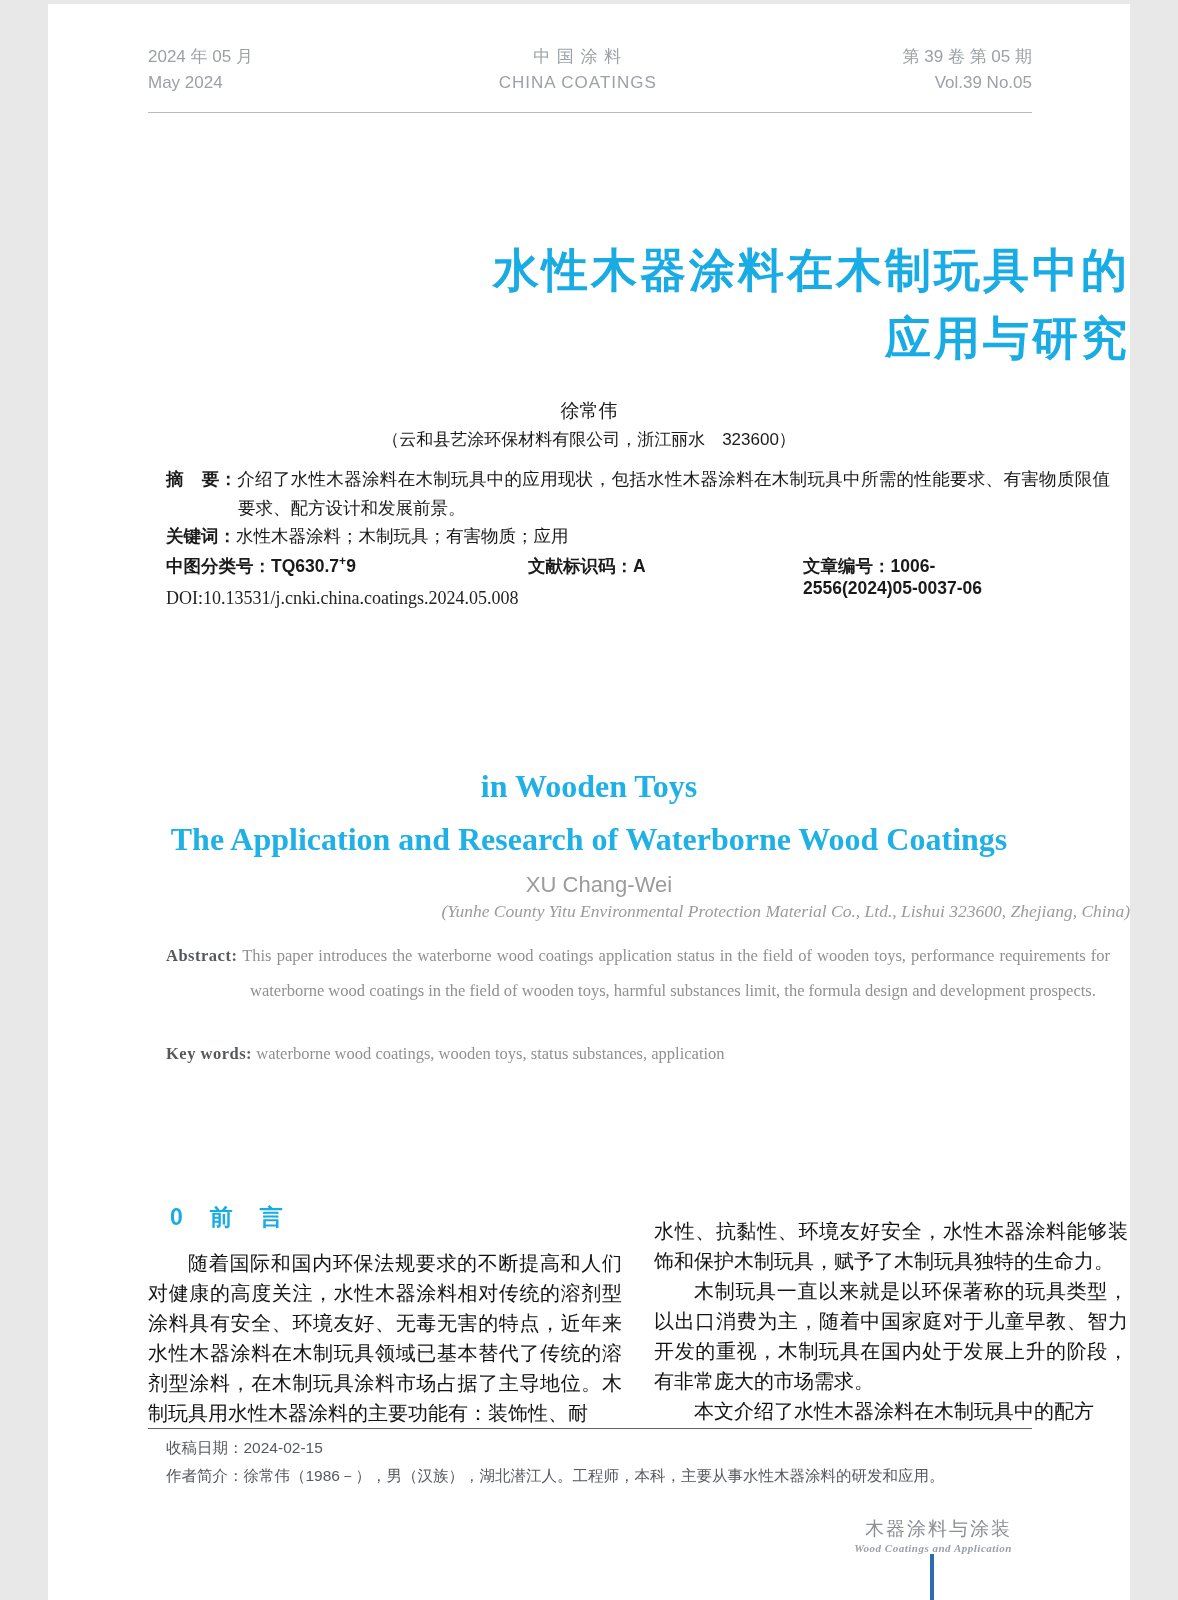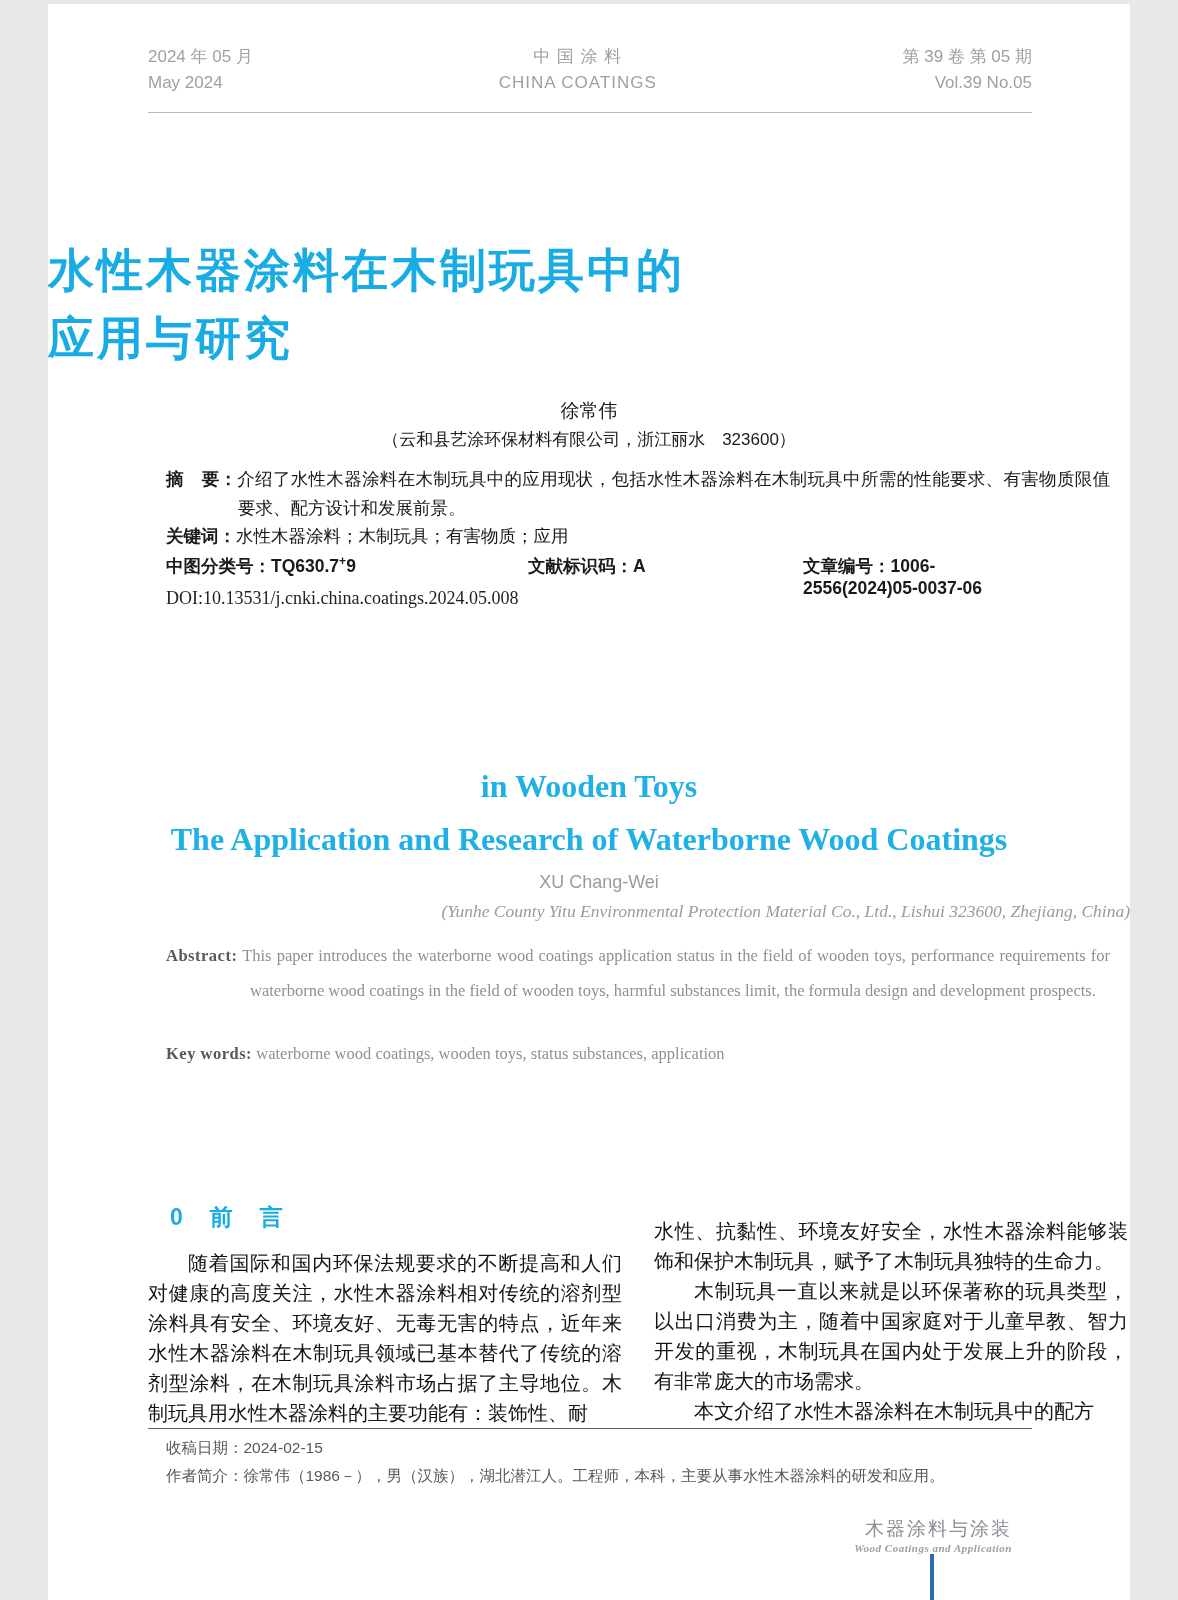--- a/index.html
+++ b/index.html
@@ -13,21 +13,21 @@
   .header {
     position:absolute; top:40px; left:100px; right:98px;
     display:flex; justify-content:space-between;
     color:#9ba1a6; font-size:17px; line-height:26px;
   }
   .header .c { text-align:center; letter-spacing:1px; }
   .header .r { text-align:right; }
   .header-rule { position:absolute; top:108px; left:100px; right:98px; border-top:1.5px solid #b7bcc0; }
   
   .title-zh {
-    position:absolute; top:232px; left:0; width:100%; text-align:left;
+    position:absolute; top:232px; left:0; width:100%; text-align:right;
     color:#19ace4; font-weight:bold; font-size:46px; line-height:68px; letter-spacing:3px;
   }
   .author-zh { position:absolute; top:394px; width:100%; text-align:center; font-size:19px; color:#1a1a1a; }
   .affil-zh  { position:absolute; top:424px; width:100%; text-align:center; font-size:17px; color:#1a1a1a; }
   
   .abs-zh {
     position:absolute; top:461px; left:118px; width:944px;
     font-size:17.5px; line-height:29px; text-align:justify; color:#1a1a1a;
     padding-left:72px; text-indent:-72px;
   }
@@ -37,21 +37,21 @@
   .clc-row .mid { position:absolute; left:362px; }
   .clc-row .rgt { position:absolute; left:637px; }
   .clc-row sup { font-size:12px; }
   .doi { position:absolute; top:584px; left:118px; font-family:"Liberation Serif","DejaVu Serif",serif; font-size:18px; color:#222; }
   
   .title-en {
     position:absolute; top:756px; left:0; width:100%; text-align:center;
     color:#1fb0e6; font-family:"Liberation Serif","DejaVu Serif",serif;
     font-weight:bold; font-size:32px; line-height:53px;
   }
-  .author-en { position:absolute; top:868px; width:100%; text-align:center; font-size:18px; color:#9b9b9b;padding-left:20px; }
+  .author-en { position:absolute; top:868px; width:100%; text-align:center; font-size:22px; color:#9b9b9b;padding-left:20px; }
   .affil-en  { position:absolute; top:897px; width:100%; text-align:right; font-size:17.5px; color:#9b9b9b;
                font-family:"Liberation Serif","DejaVu Serif",serif; font-style:italic; }
   .abs-en {
     position:absolute; top:934px; left:118px; width:944px;
     font-family:"Liberation Serif","DejaVu Serif",serif;
     font-size:16.5px; line-height:35px; text-align:justify; color:#8f9091;
     padding-left:84px; text-indent:-84px;
   }
   .abs-en .lbl, .kw-en .lbl { color:#55585c; font-weight:bold; letter-spacing:0.5px; font-style:normal; }
   .kw-en {

